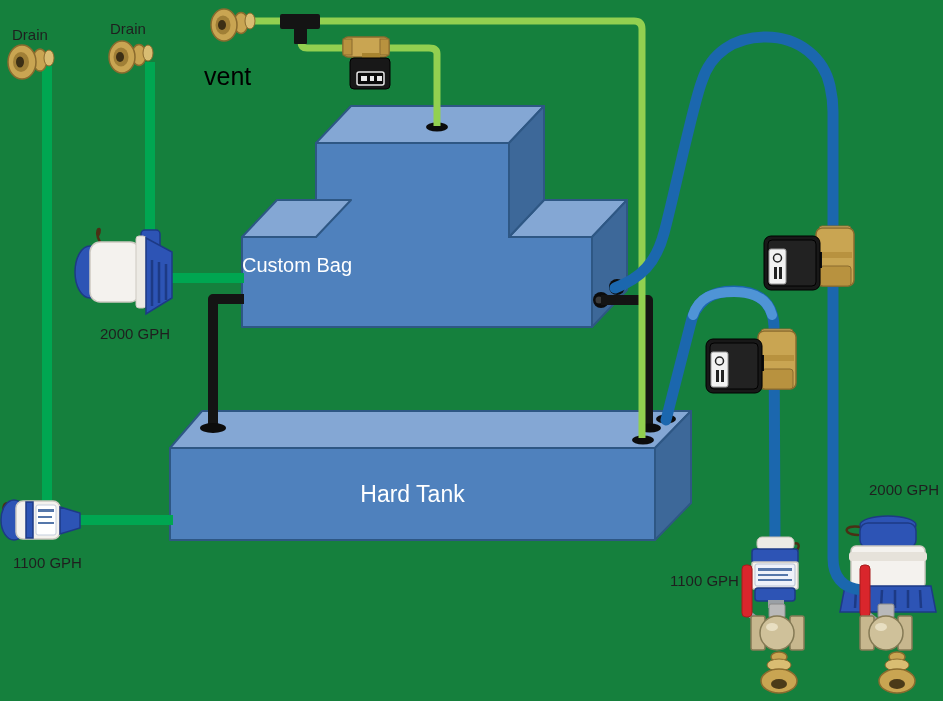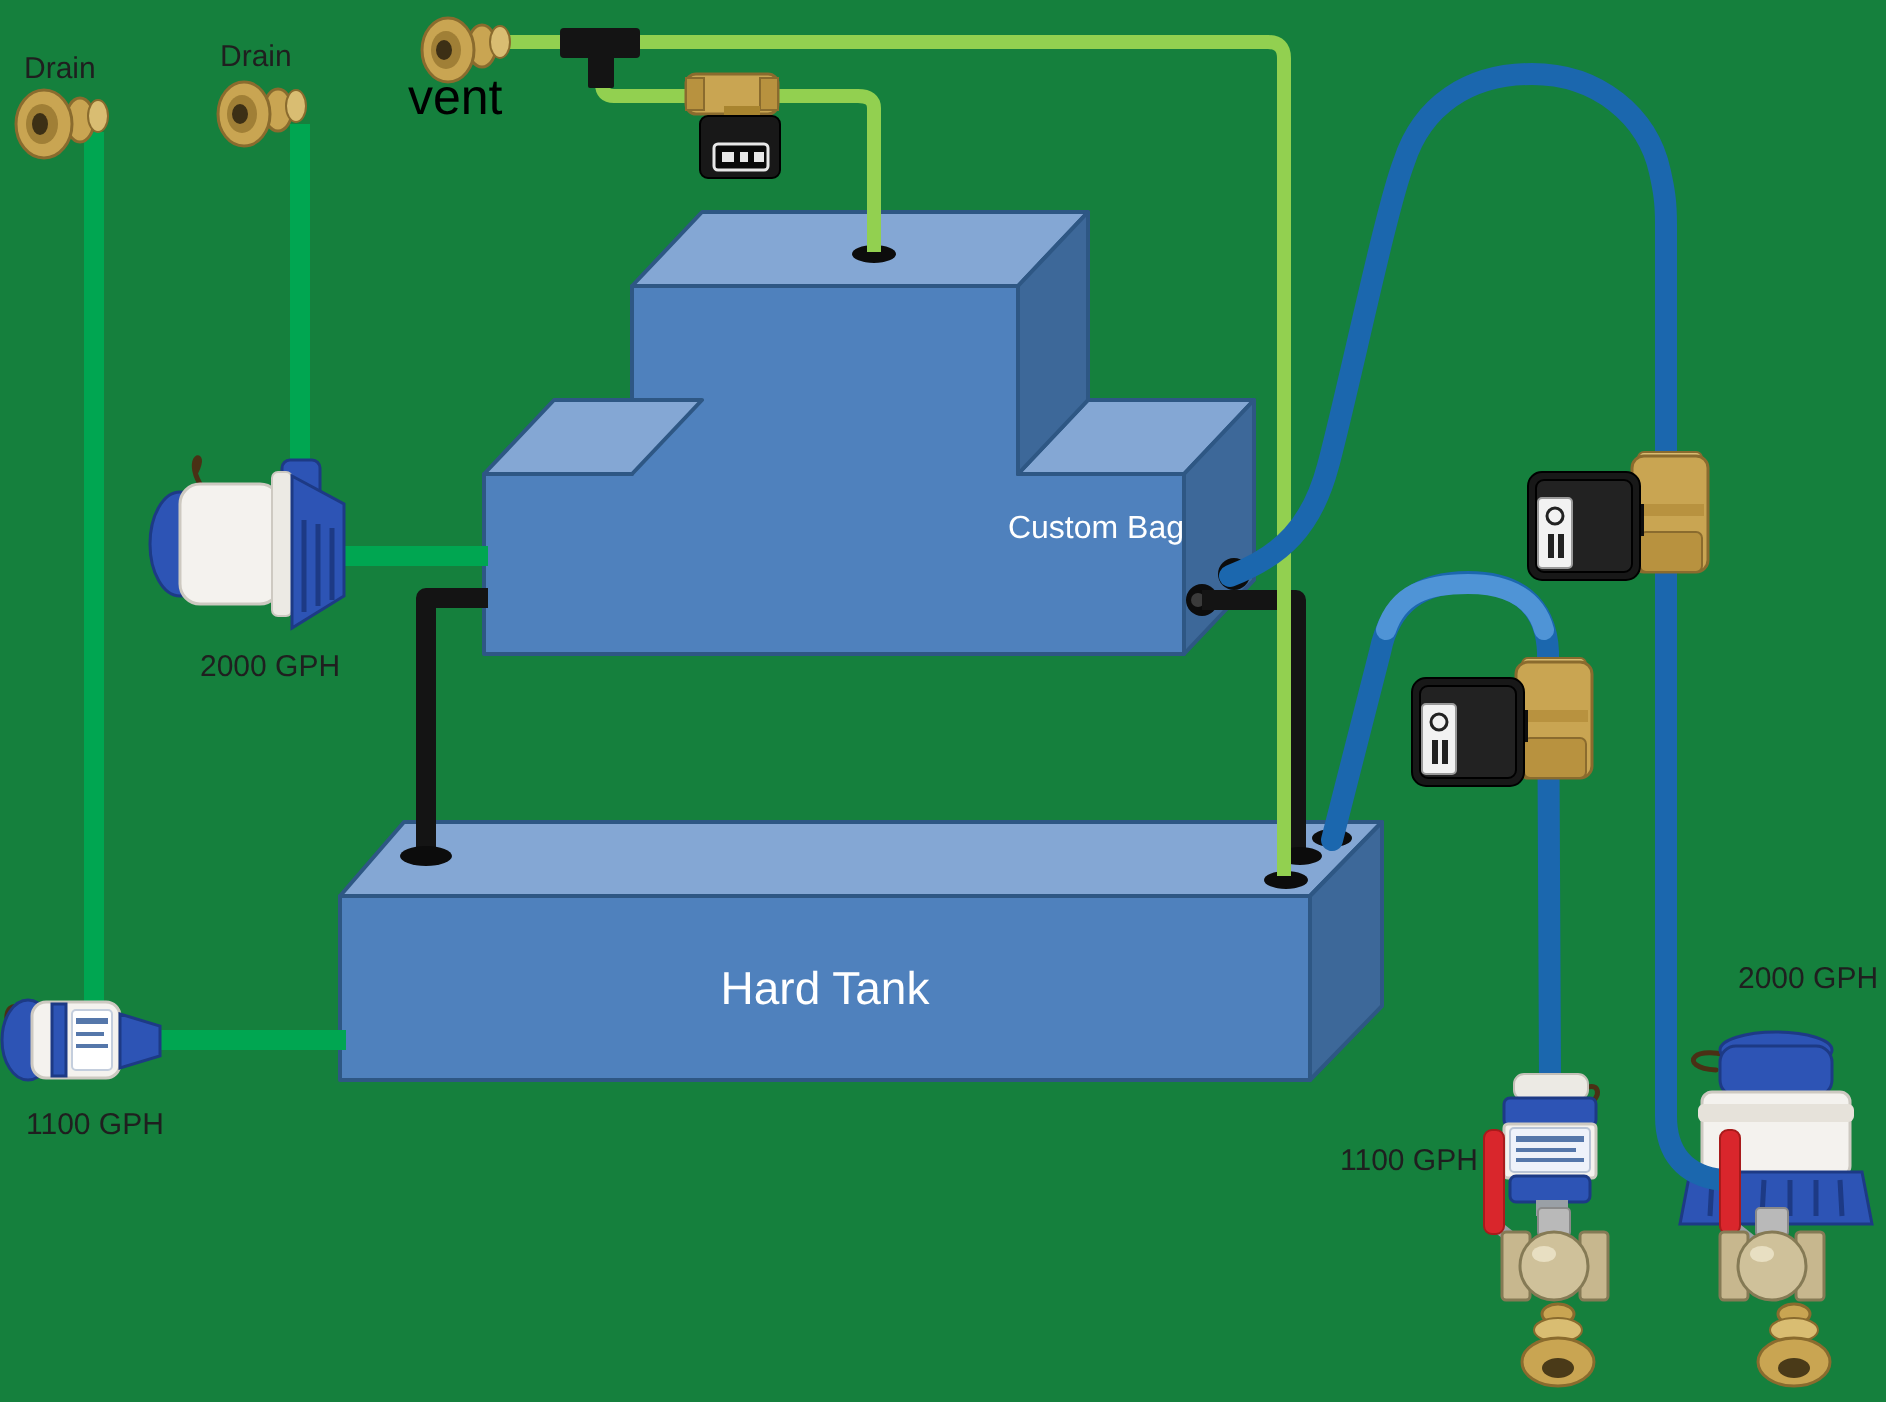--- a/index.html
+++ b/index.html
@@ -1,21 +1,21 @@
 <!DOCTYPE html>
 <html><head>
 <meta charset="utf-8">
 <style>
   html,body{margin:0;padding:0;background:#fff;}
   #stage{position:relative;width:943px;height:701px;background:#15803d;overflow:hidden;
          font-family:"Liberation Sans",sans-serif;}
   #stage svg{position:absolute;left:0;top:0;}
   .lbl{position:absolute;color:#1f1f1f;font-size:15px;white-space:nowrap;}
   .lbl-vent{position:absolute;color:#000;font-size:25px;}
-  .tank-text{position:absolute;color:#fff;text-align:right;font-size:16px;line-height:30px;}
+  .tank-text{position:absolute;color:#fff;text-align:left;font-size:20px;line-height:30px;}
   .tank-text2{position:absolute;color:#fff;text-align:center;font-size:23px;}
   .face{stroke:#2e5784;stroke-width:2;stroke-linejoin:round;}
   .hose{fill:none;stroke-linecap:butt;stroke-linejoin:round;}
   .hose-round{fill:none;stroke-linecap:round;stroke-linejoin:round;}
   .blackpipe{fill:none;stroke:#141414;stroke-width:10;stroke-linejoin:round;}
   .port{fill:#0c0c0c;}
   .brass{fill:#c9a552;stroke:#8a6b2e;stroke-width:1.5;}
   .brassd{fill:#b8923f;stroke:#8a6b2e;stroke-width:1;}
   .brassl{fill:#d9bd72;stroke:#8a6b2e;stroke-width:1;}
   .actuator{fill:#181818;stroke:#000;stroke-width:1;}
@@ -211,21 +211,21 @@
   <g>
     <ellipse class="brass" cx="897" cy="657" rx="8" ry="5"></ellipse>
     <ellipse class="brassl" cx="897" cy="665" rx="12" ry="6"></ellipse>
     <ellipse class="brass" cx="897" cy="681" rx="18" ry="12"></ellipse>
     <ellipse cx="897" cy="684" rx="8" ry="5" fill="#4a3a18"></ellipse>
   </g>
 </svg>
 
 <div class="lbl" style="left:12px;top:26px;">Drain</div>
 <div class="lbl" style="left:110px;top:20px;">Drain</div>
-<div class="lbl-vent" style="left:204px;top:35px;">vent</div>
+<div class="lbl-vent" style="left:204px;top:62px;">vent</div>
 
 <div class="tank-text" style="left:242px;top:250px;width:350px;">
   <div>Custom Bag</div>
 </div>
 <div class="tank-text2" style="left:170px;top:481px;width:485px;">Hard Tank</div>
 
 <div class="lbl" style="left:100px;top:325px;">2000 GPH</div>
 <div class="lbl" style="left:13px;top:554px;">1100 GPH</div>
 <div class="lbl" style="left:670px;top:572px;">1100 GPH</div>
 <div class="lbl" style="left:869px;top:481px;">2000 GPH</div>

